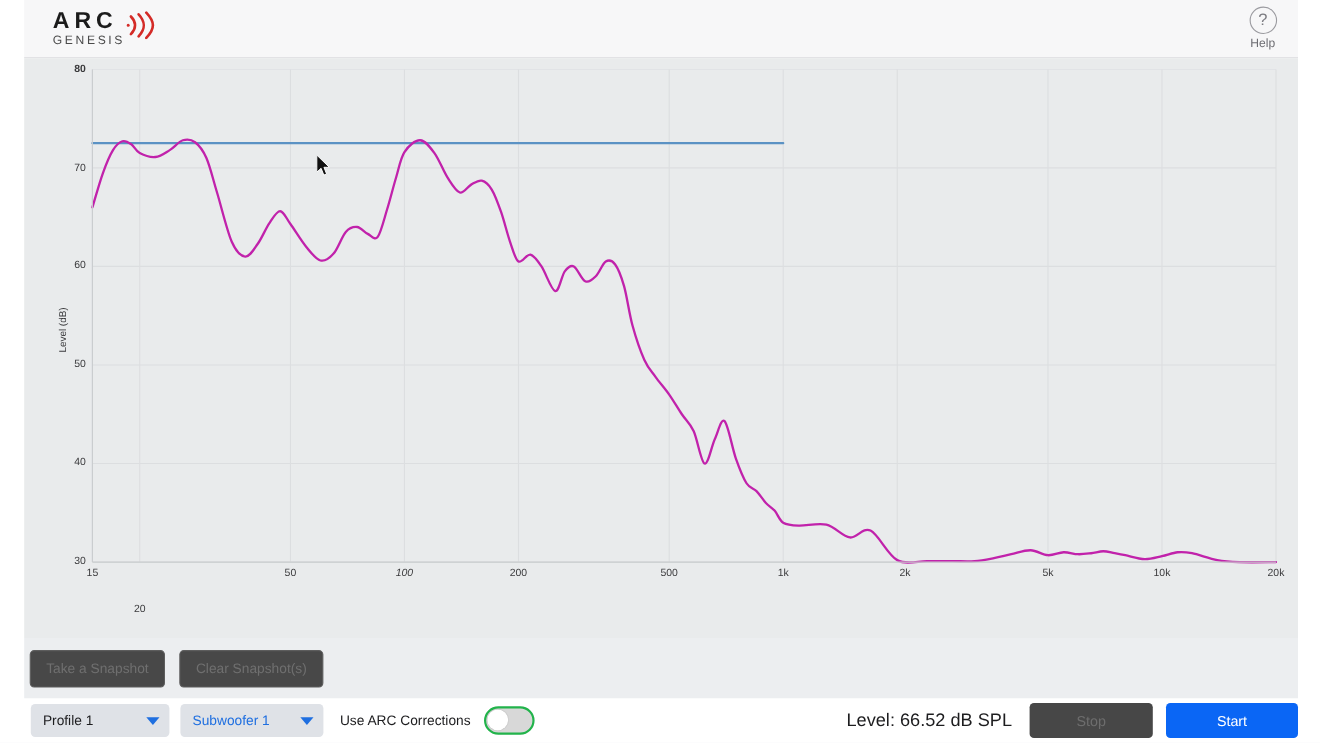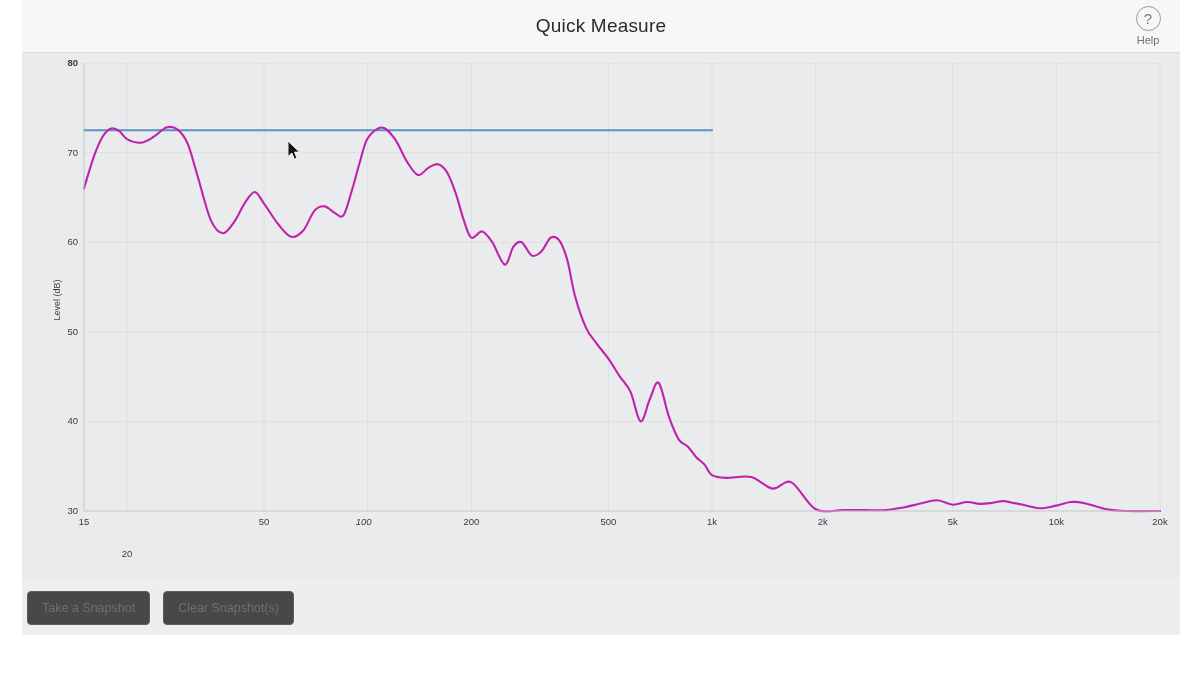--- a/index.html
+++ b/index.html
@@ -186,22 +186,37 @@
     width: 120px; margin-right: 20px;
   }
 </style>
 </head>
 <body>
 
 <div id="app">
 
   <div class="header">
 
-
-    <div class="app-title">Quick Measure</div>
+    <div class="logo-wrap">
+      <div class="logo-text">
+        <span class="logo-arc">ARC</span>
+        <span class="logo-genesis">GENESIS</span>
+      </div>
+      <span class="logo-waves">
+        <svg width="30" height="26" viewBox="0 0 30 26">
+          <g fill="none" stroke="#d42b27" stroke-width="2.4" stroke-linecap="round">
+            <path d="M4 5 C 9 10, 9 16, 4 21"></path>
+            <path d="M11 3 C 17.5 10, 17.5 16, 11 23"></path>
+            <path d="M18 1.5 C 26 10, 26 16, 18 24.5"></path>
+          </g>
+          <circle cx="1.5" cy="13" r="1.4" fill="#d42b27"></circle>
+        </svg>
+      </span>
+    </div>
+
 
     <div class="help-btn">
       <div class="help-circle">?</div>
       <div class="help-label">Help</div>
     </div>
   </div>
 
   <div class="chart-panel">
     <div class="plot-area">
       <svg class="plot-svg" id="plot-svg" width="1110" height="484">
@@ -228,21 +243,21 @@
           <line x1="22" y1="0" x2="22" y2="448" stroke="#c9ccce" stroke-width="1"></line>
           <line x1="22" y1="448" x2="1098" y2="448" stroke="#c9ccce" stroke-width="1"></line>
         </svg>
 
       <div class="y-axis-title">Level (dB)</div>
 
       <div id="xticks">
           <div class="tick-label" style="left: 10px; top: 453px; width: 24px; text-align: center;">15</div>
           <div class="tick-label" style="left: 53.0197px; top: 453px; width: 24px; text-align: center; margin-top: 32px;">20</div>
           <div class="tick-label" style="left: 190.041px; top: 453px; width: 24px; text-align: center;">50</div>
-          <div class="tick-label" style="left: 293.694px; top: 453px; width: 24px;  font-style: italic;">100</div>
+          <div class="tick-label" style="left: 293.694px; top: 453px; width: 24px; text-align: center; font-style: italic;">100</div>
           <div class="tick-label" style="left: 397.346px; top: 453px; width: 24px; text-align: center;">200</div>
           <div class="tick-label" style="left: 534.368px; top: 453px; width: 24px; text-align: center;">500</div>
           <div class="tick-label" style="left: 638.021px; top: 453px; width: 24px; text-align: center;">1k</div>
           <div class="tick-label" style="left: 741.673px; top: 453px; width: 24px; text-align: right;">2k</div>
           <div class="tick-label" style="left: 878.695px; top: 453px; width: 24px; text-align: center;">5k</div>
           <div class="tick-label" style="left: 982.347px; top: 453px; width: 24px; text-align: center;">10k</div>
           <div class="tick-label" style="left: 1086px; top: 453px; width: 24px; text-align: center;">20k</div>
         </div>
       <div id="yticks">
           <div class="tick-label ytick" style="left: -14px; top: 442px; width: 30px;">30</div>
@@ -257,14 +272,37 @@
     <svg class="cursor-arrow" style="left:266px; top:88px;" width="14" height="20" viewBox="0 0 14 20">
       <polygon points="0,0 0,15.5 3.9,12 6.4,18.2 8.9,17.1 6.5,11.1 11.4,11.1" fill="#111" stroke="#fff" stroke-width="0.9"></polygon>
     </svg>
   </div>
 
   <div class="snapshot-row">
     <div class="snap-btn">Take a Snapshot</div>
     <div class="snap-btn">Clear Snapshot(s)</div>
   </div>
 
+  <div class="bottom-bar">
+
+    <div class="dropdown dd-profile">
+      <span>Profile 1</span>
+      <span class="chev"></span>
+    </div>
+
+    <div class="dropdown dd-sub">
+      <span>Subwoofer 1</span>
+      <span class="chev"></span>
+    </div>
+
+    <span class="arc-label">Use ARC Corrections</span>
+
+    <div class="toggle">
+      <div class="toggle-knob"></div>
+    </div>
+
+    <span class="level-readout">Level: 66.52 dB SPL</span>
+
+    <div class="act-btn stop-btn">Stop</div>
+    <div class="act-btn start-btn">Start</div>
+  </div>
 
 </div>
 
 </body></html>

